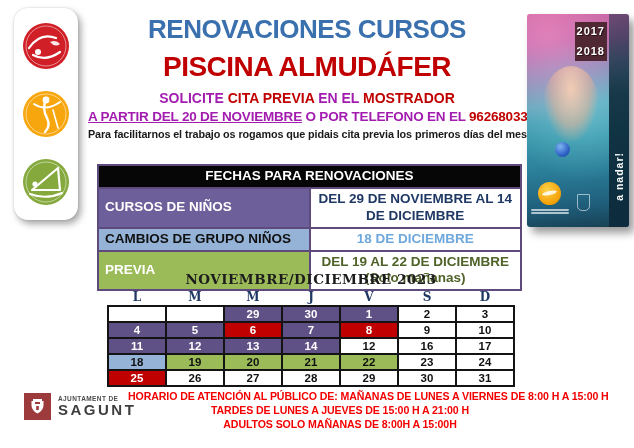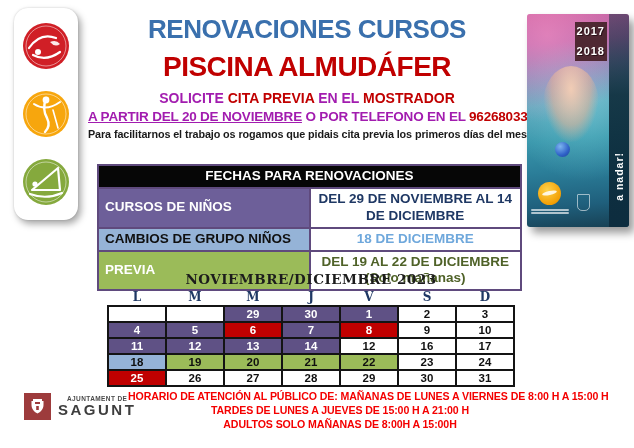--- a/index.html
+++ b/index.html
@@ -49,21 +49,21 @@
   table.grid td.plain{background:#fff;}
   table.grid td.empty{background:#fff;}
   table.grid td.purple{background:#5f5185;color:#fff;}
   table.grid td.red{background:#c00000;color:#fff;}
   table.grid td.blue{background:#95b3d7;color:#101010;}
   table.grid td.green{background:#9bbb59;color:#101010;}
 
   
   .sagunt{position:absolute;left:24px;top:393px;display:flex;gap:7px;align-items:center;}
   .crest{width:27px;height:27px;background:#9d3b3c;display:flex;align-items:center;justify-content:center;}
-  .org{display:flex;flex-direction:column;line-height:1.1;align-items:center;}
+  .org{display:flex;flex-direction:column;line-height:1.1;}
   .org-small{font-size:6.5px;font-weight:bold;color:#4a4a4a;letter-spacing:.4px;}
   .org-name{font-size:15px;font-weight:bold;color:#3d3d3d;letter-spacing:2.5px;}
   .hours{position:absolute;left:128px;top:390px;width:424px;text-align:center;color:#f40000;
     font-weight:bold;font-size:10.6px;line-height:1.3;letter-spacing:-.1px;}
   .hours div{white-space:nowrap;}
 
   
   .poster{position:absolute;left:527px;top:14px;width:102px;height:213px;border-radius:3px;
     overflow:hidden;box-shadow:5px 6px 9px rgba(0,0,0,.4);
     background:linear-gradient(175deg,#c560a0 0%,#b468ab 14%,#8b86b8 26%,#5fa8bd 42%,#3996ab 58%,#2b7e99 72%,#1f5f7c 88%,#173f52 100%);}

